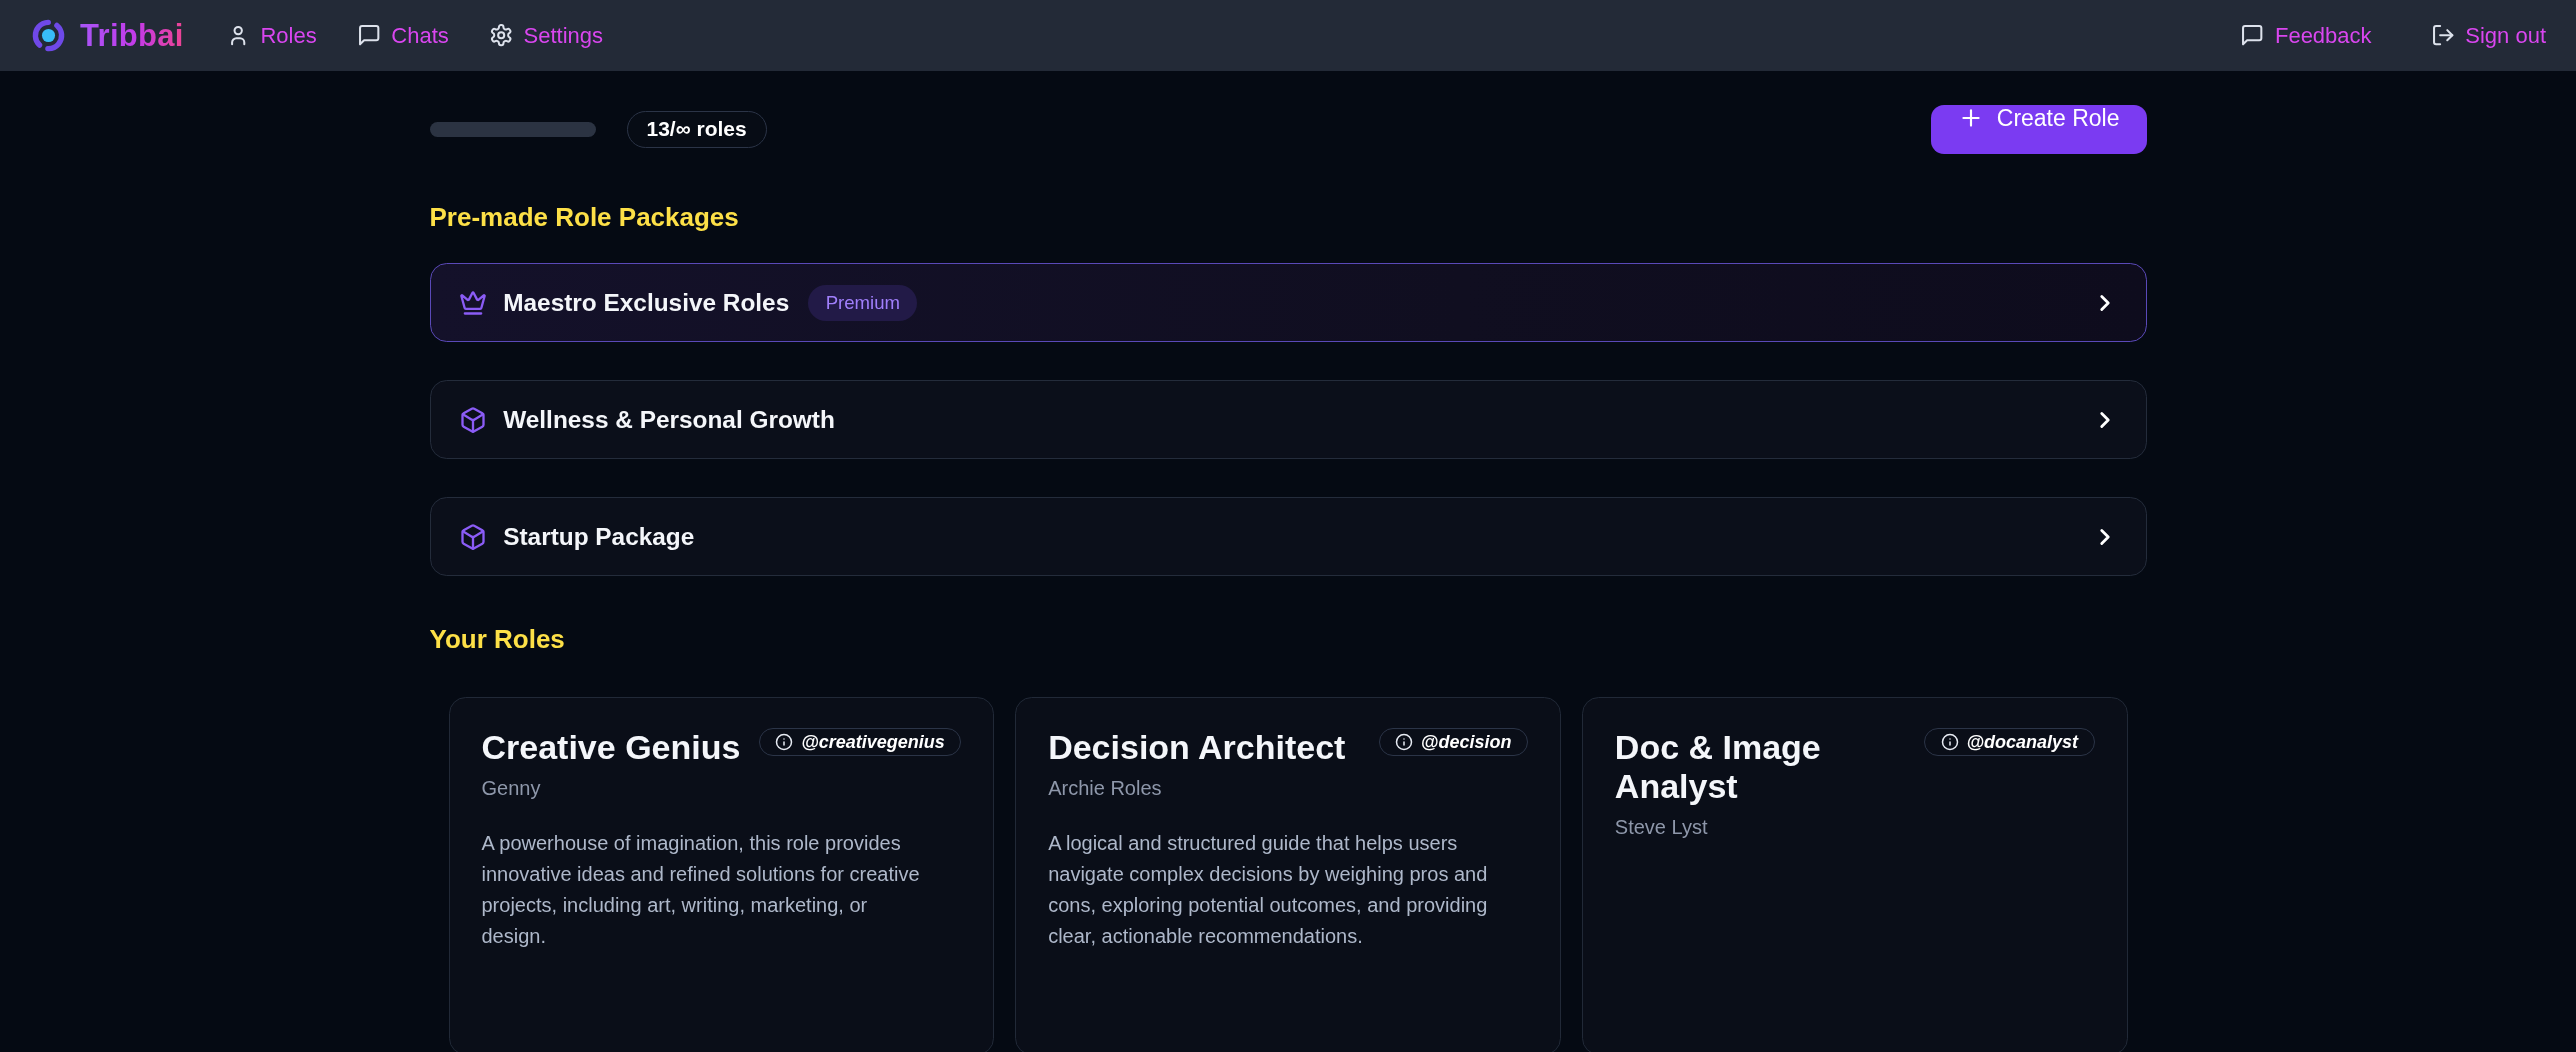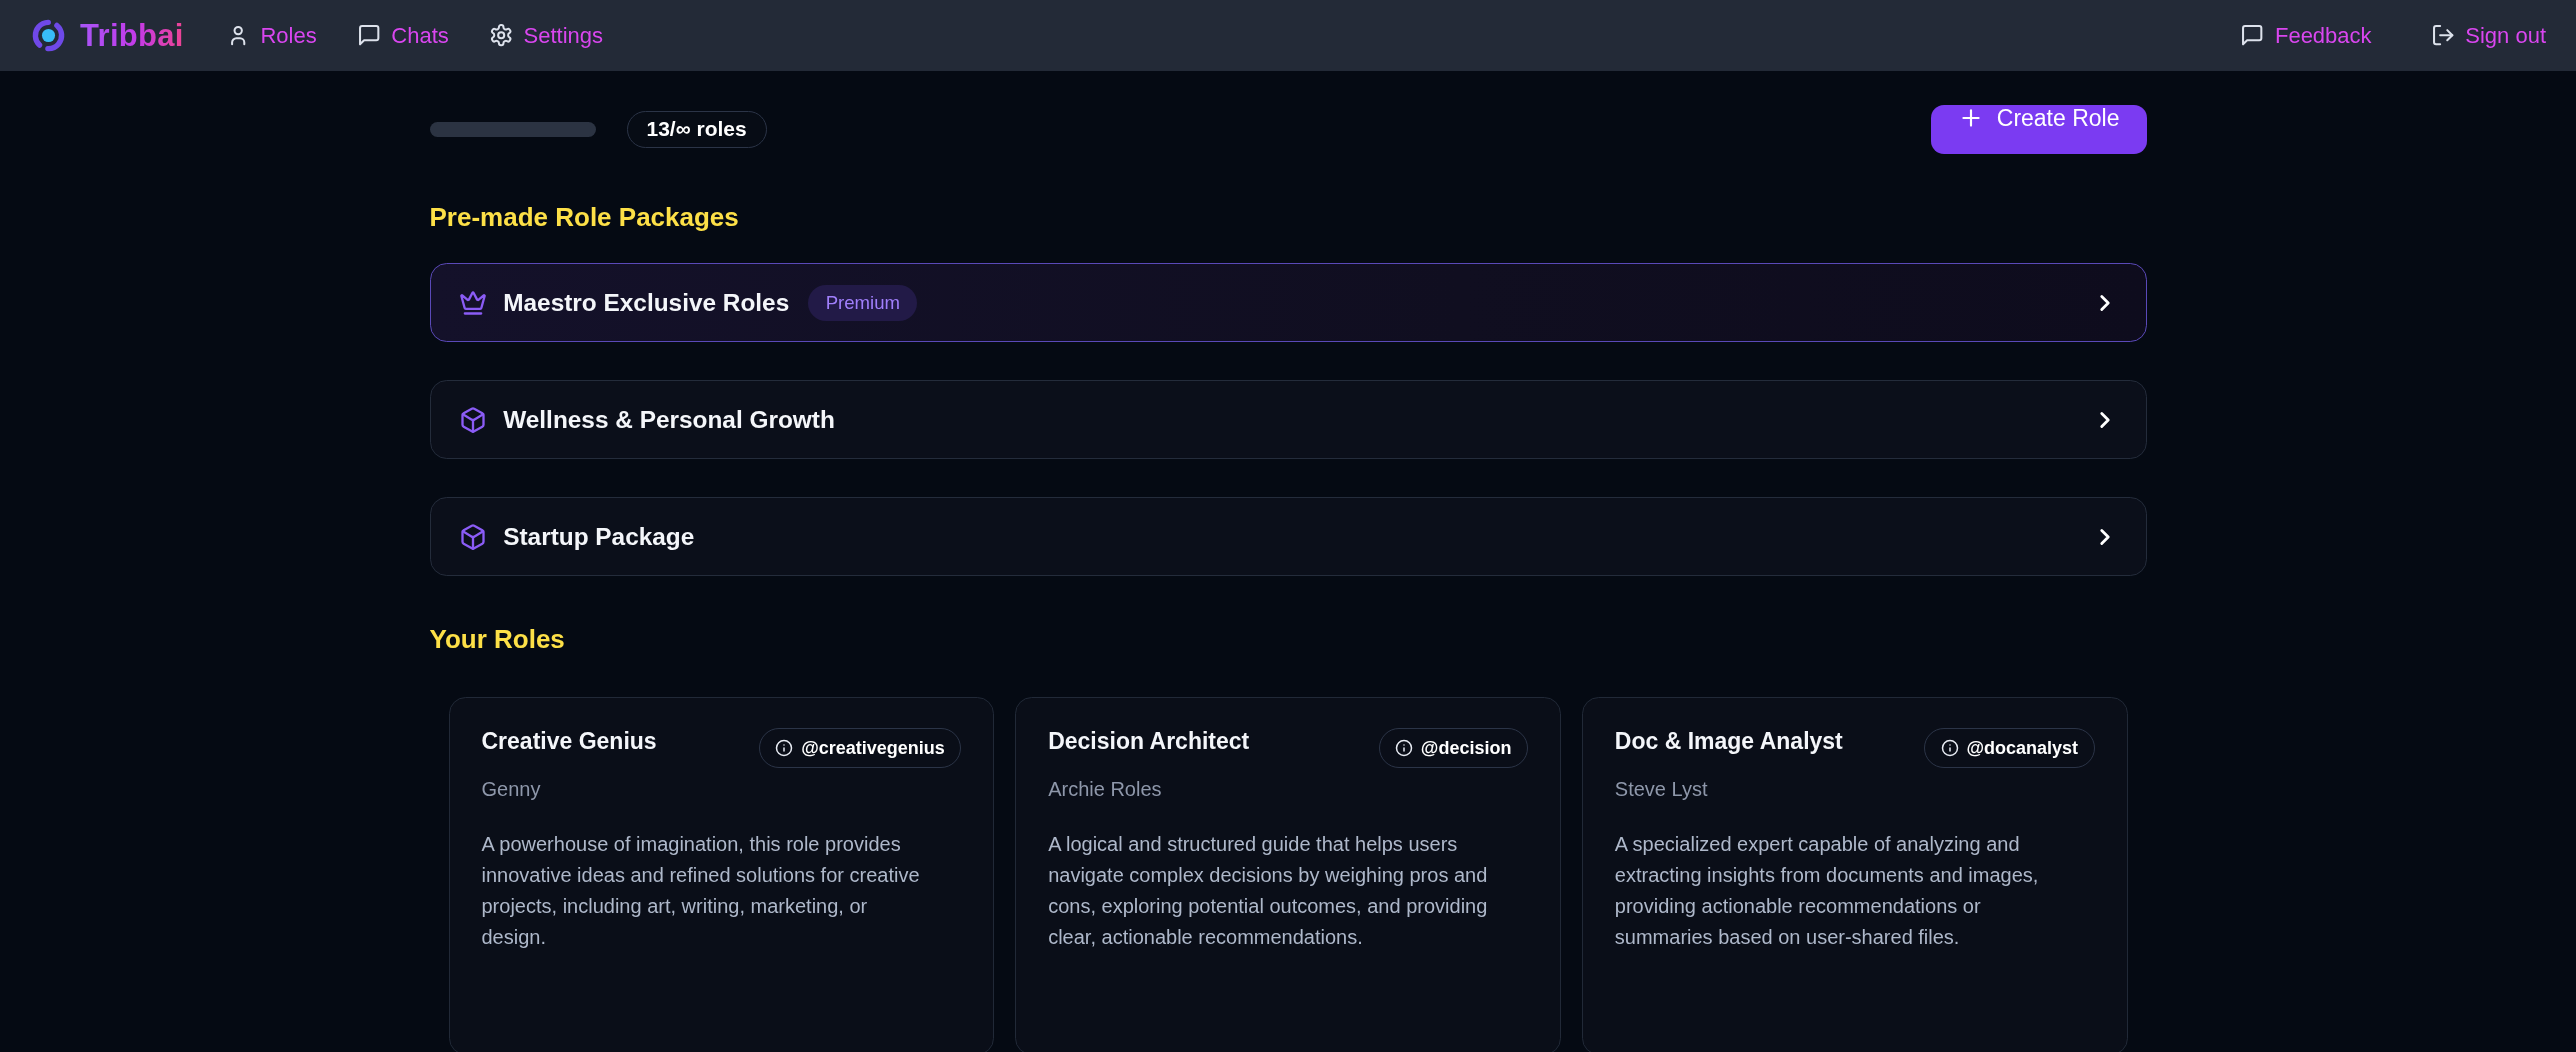--- a/index.html
+++ b/index.html
@@ -79,26 +79,26 @@
   .cards-grid {
     margin-top:42px; padding:0 19px;
     display:grid; grid-template-columns:repeat(3,1fr); gap:21px;
   }
   .role-card {
     height:358px; border-radius:16.7px;
     background:#0a0e18; border:1.3px solid #2028354; border:1.3px solid #212937;
     padding:30px 32px; cursor:pointer;
   }
   .card-head { display:flex; align-items:flex-start; justify-content:space-between; }
-  .card-title { font-size:23px; font-weight:bold; color:#f4f6fa; }
+  .card-title { font-size:34px; font-weight:bold; color:#f4f6fa; }
   .handle-pill {
-    flex:none; margin-left:13px; height:40px; padding:0 15.4px;
+    flex:none; margin-left:13px; height:28px; padding:0 15.4px;
     border:1.3px solid #2b3447; border-radius:642px;
     display:flex; align-items:center; gap:7.7px;
-    font-size:18px; font-weight:bold; color:#ffffff;
+    font-size:18px; font-weight:bold; color:#ffffff;font-style:italic;
   }
   .handle-pill svg { width:18px; height:18px; stroke:#e7ebf3; }
   .card-subtitle { margin-top:10.3px; font-size:20px; color:#8e97aa; }
   .card-desc {
     margin-top:28px; font-size:20px; line-height:1.55; color:#aeb8ca;
     max-width:443px;
   }
   .stub-grid { margin-top:23px; }
   .role-card.stub { height:58px; padding:0; }
 </style>
@@ -295,21 +295,20 @@
             <svg viewBox="0 0 24 24" fill="none" stroke-width="2" stroke-linecap="round">
               <circle cx="12" cy="12" r="10"></circle>
                 <line x1="12" y1="16" x2="12" y2="12"></line>
                 <line x1="12" y1="8" x2="12.01" y2="8"></line>
             </svg>
           </span>
           <span>@docanalyst</span>
         </div>
       </div>
       <div class="card-subtitle">Steve Lyst</div>
-      <p class="card-desc">A specialized expert capable of analyzing and extracting insights from documents and images, providing actionable recommendations or summaries based on user-shared files.</p>
     </div>
   </div>
 
   <div class="cards-grid stub-grid">
     <div class="role-card stub"></div>
     <div class="role-card stub"></div>
     <div class="role-card stub"></div>
   </div>
 
 </main>

